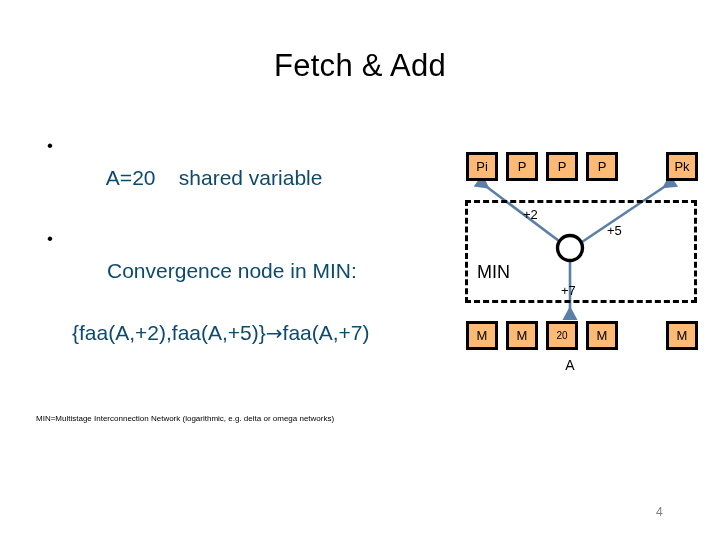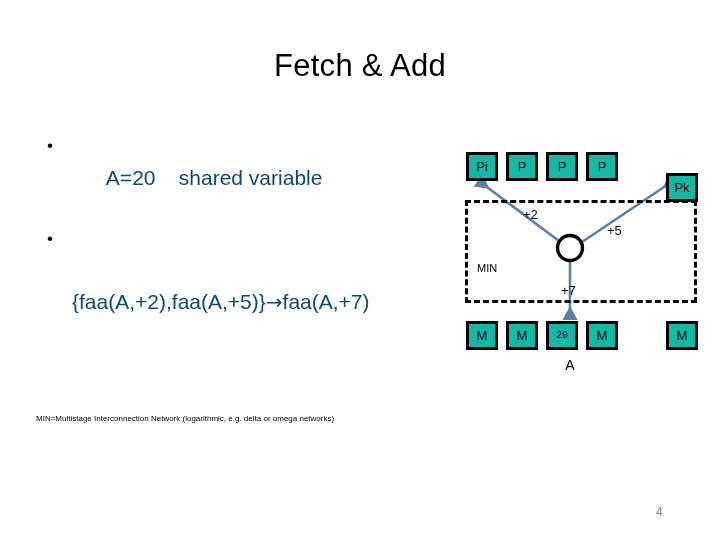--- a/index.html
+++ b/index.html
@@ -85,21 +85,21 @@
     left: 455px;
     top: 145px;
     width: 255px;
     height: 235px;
   }
   .node-box {
     position: absolute;
     width: 32px;
     height: 29px;
     border: 3px solid #000000;
-    background: #14b8a6;
+    background: #fdba74;
     box-sizing: border-box;
     display: flex;
     align-items: center;
     justify-content: center;
     font-size: 13px;
     line-height: 1;
     color: #000;
     text-align: center;
   }
   .node-box.small-label {
@@ -113,21 +113,21 @@
     width: 232px;
     height: 103px;
     border: 3px dashed #000000;
     box-sizing: border-box;
     background: transparent;
   }
   #min-label {
     position: absolute;
     left: 22px;
     top: 117px;
-    font-size: 11px;
+    font-size: 18px;
     color: #000;
   }
 
   #a-label {
     position: absolute;
     left: 99px;
     top: 212px;
     width: 32px;
     text-align: center;
     font-size: 14px;
@@ -180,20 +180,21 @@
 
   <ul id="bullet-list">
 
     <li class="bullet-item">
       <span>A=20    shared variable</span>
     </li>
 
 
 
     <li class="bullet-item">
+      <span>Convergence node in MIN:</span>
       <span class="bullet-line2"><span>{faa(A,+2),faa(A,+5)}</span><span class="arrow-glyph">→</span><span>faa(A,+7)</span></span>
     </li>
 
   </ul>
 
   <div id="diagram">
 
     <svg id="edge-svg" viewBox="0 0 255 235" xmlns="http://www.w3.org/2000/svg">
       <defs>
         <marker id="arrow-up-left" markerWidth="7" markerHeight="7" refX="5.6" refY="3.5" orient="auto">
@@ -217,25 +218,25 @@
     <div id="min-label">MIN</div>
 
     <div class="edge-label" id="label-plus2">+2</div>
     <div class="edge-label" id="label-plus5">+5</div>
     <div class="edge-label" id="label-plus7">+7</div>
 
     <div class="node-box" style="left:11px;  top:7px;">Pi</div>
     <div class="node-box" style="left:51px;  top:7px;">P</div>
     <div class="node-box" style="left:91px;  top:7px;">P</div>
     <div class="node-box" style="left:131px; top:7px;">P</div>
-    <div class="node-box" style="left:211px; top:7px;margin-top:21px;">Pk</div>
+    <div class="node-box" style="left:211px; top:7px;">Pk</div>
 
     <div class="node-box" style="left:11px;  top:176px;">M</div>
     <div class="node-box" style="left:51px;  top:176px;">M</div>
-    <div class="node-box small-label" style="left:91px; top:176px;font-family:Liberation Mono, monospace;">20</div>
+    <div class="node-box small-label" style="left:91px; top:176px;">20</div>
     <div class="node-box" style="left:131px; top:176px;">M</div>
     <div class="node-box" style="left:211px; top:176px;">M</div>
 
     <div id="a-label">A</div>
 
   </div>
 
   <div id="footnote">MIN=Multistage Interconnection Network (logarithmic, e.g. delta or omega networks)</div>
 
   <div id="page-number">4</div>

